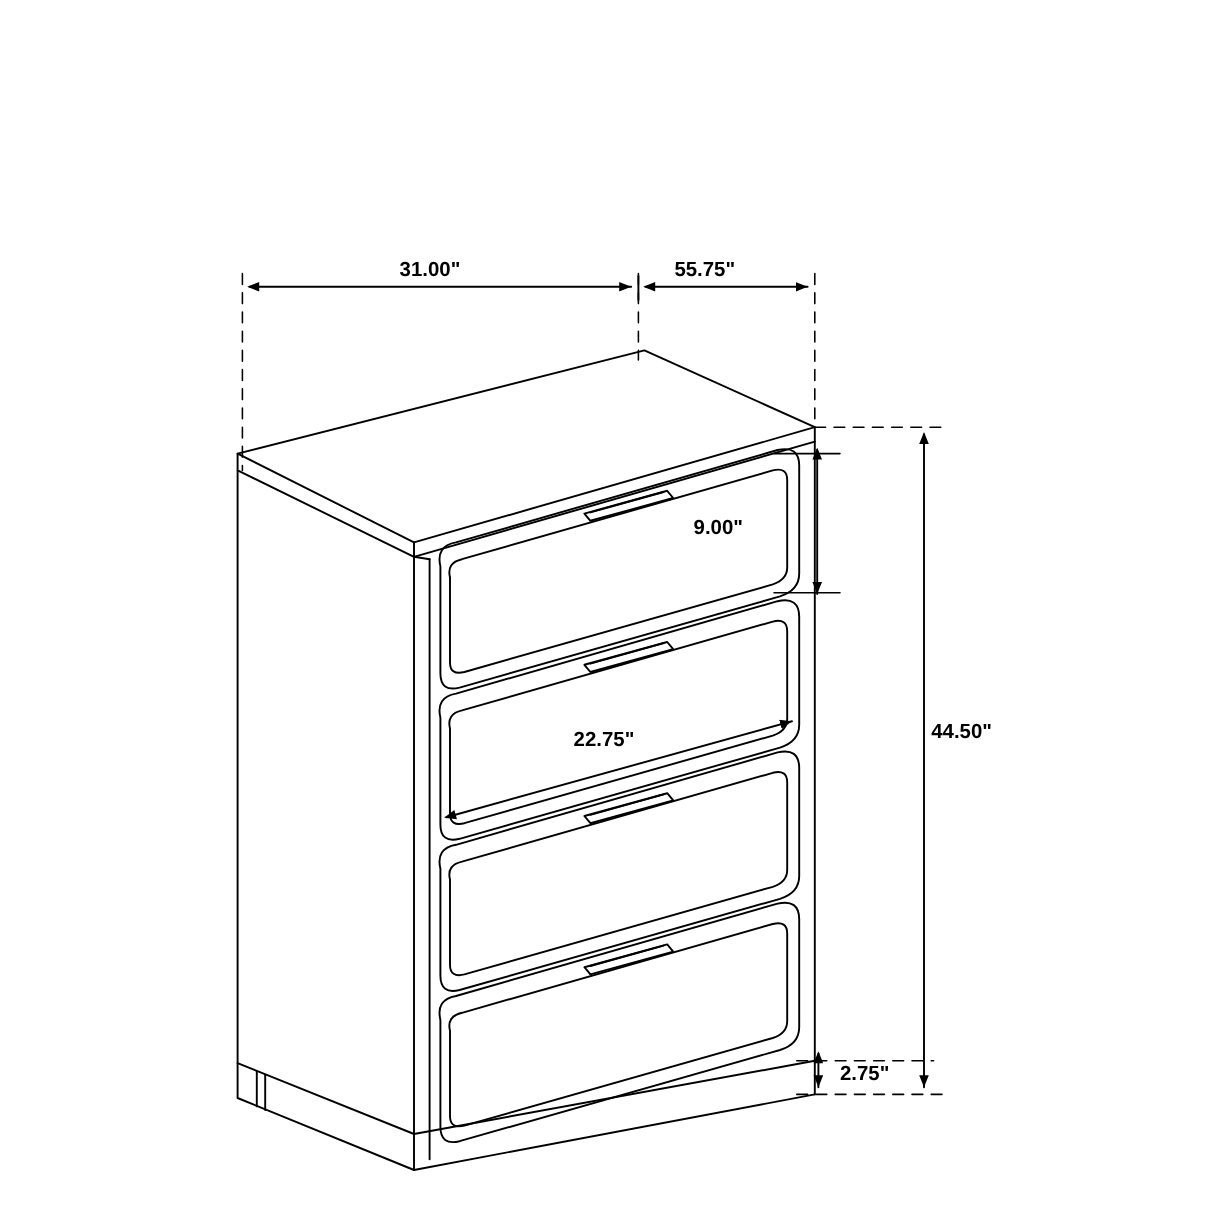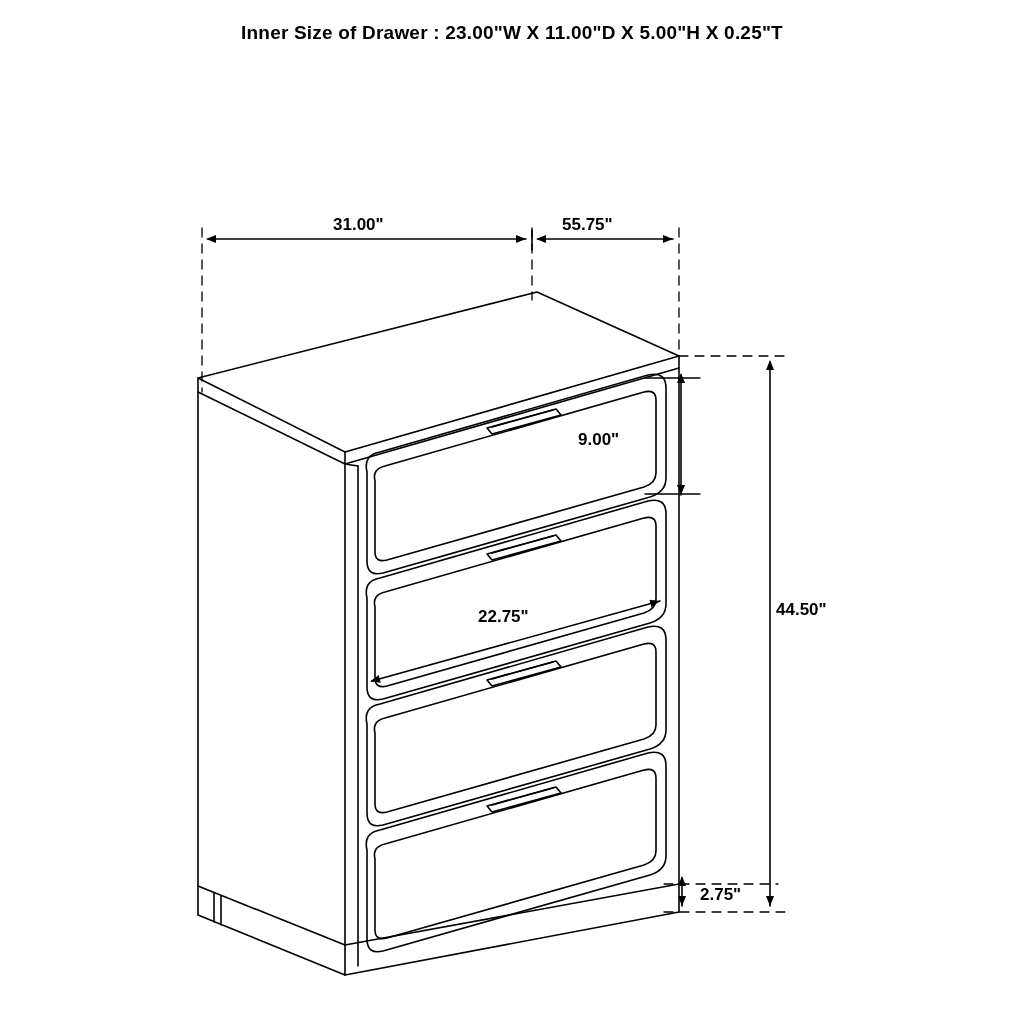--- a/index.html
+++ b/index.html
@@ -43,21 +43,20 @@
     left: 0; top: 0;
     width: 1024px;
     height: 1024px;
   }
 </style>
 </head>
 <body>
 
 <div id="stage">
 
-  <div class="title">Inner Size of Drawer : 23.00"W X 11.00"D X 5.00"H X 0.25"T</div>
 
   <svg class="drawing" viewBox="0 0 1024 1024">
     <defs>
       <marker id="arrHead" markerWidth="12" markerHeight="12" refX="10" refY="4" orient="auto" markerUnits="userSpaceOnUse">
         <path d="M0,0 L10,4 L0,8 z" fill="#000"></path>
       </marker>
       <marker id="arrTail" markerWidth="12" markerHeight="12" refX="2" refY="4" orient="auto" markerUnits="userSpaceOnUse">
         <path d="M10,0 L0,4 L10,8 z" fill="#000"></path>
       </marker>
     </defs>

